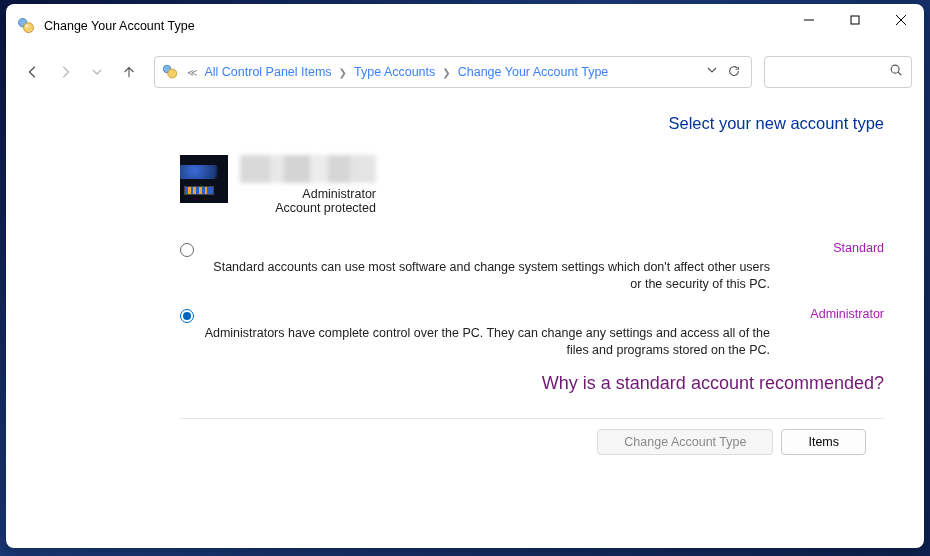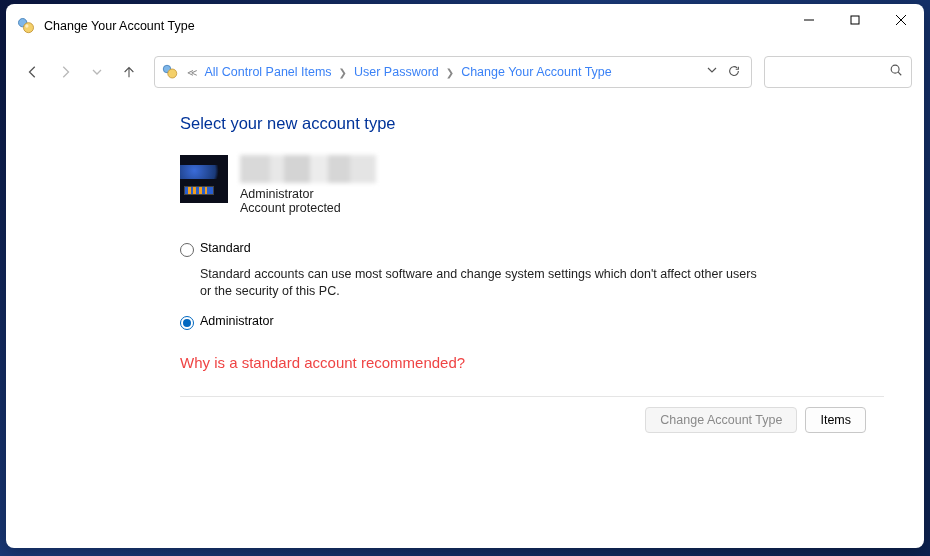--- a/index.html
+++ b/index.html
@@ -89,20 +89,21 @@
     border: 1px solid #d0d0d0;
     border-radius: 4px;
     display: flex; align-items: center;
     padding: 0 8px;
   }
   .search-box .sicon { margin-left:auto; color:#555;}
   .content {
     flex: 1;
     padding: 18px 40px 0 174px;
     overflow: auto;
+    text-align: right;
   }
   .heading {
     color: #003399;
     font-size: 16.5px;
     font-weight: 400;
     margin-bottom: 22px;
   }
   .user-row {
     display: flex;
     margin-bottom: 26px;
@@ -144,39 +145,38 @@
     flex-shrink:0;
     position: relative;
   }
   .radio.checked { border-color: #0067c0; }
   .radio.checked::after {
     content:"";
     position:absolute; left:2px; top:2px; width:8px; height:8px;
     background:#0067c0; border-radius:50%;
   }
   .opt-body { flex:1; }
-  .opt-label { font-size: 12.5px; color:#000000; }
-  .opt-desc { font-size: 12.5px; color:#222; margin-top:11px; line-height:1.35; max-width: 570px;}
+  .opt-label { font-size: 12.5px; color:#a21caf; }
+  .opt-desc { font-size: 12.5px; color:#222; margin-top:4px; line-height:1.35; max-width: 570px;}
   .link {
-    color: #ef4444;
-    font-size: 15px;
-    margin-top: 10px;
+    color: #701a75;
+    font-size: 18px;
     display: inline-block;
   }
   .footer {
     border-top: 1px solid #e5e5e5;
     padding: 10px 18px;
     display: flex;
     justify-content: flex-end;
     gap: 8px;
     margin-top: 24px;
   }
   .btn {
     height: 26px;
-    padding: 0 14px;
+    padding: 0 26px;
     font-size: 12.5px;
     border: 1px solid #c8c8c8;
     border-radius: 4px;
     background: #fdfdfd;
     display: flex; align-items:center;
   }
   .btn.disabled { color:#8a8a8a; background:#f6f6f6; border-color:#ddd;}
 </style>
 </head>
 <body>
@@ -237,21 +237,21 @@
     <div class="address-bar">
       <span class="addr-icon">
         <svg viewBox="0 0 24 24">
             <circle cx="8" cy="8" r="5" fill="#7eb6e8" stroke="#3a78b5"></circle>
             <circle cx="15" cy="14" r="6" fill="#f4d06a" stroke="#c09030"></circle>
           </svg>
       </span>
       <span class="crumb-sep">≪</span>
       <span class="crumb">All Control Panel Items</span>
       <span class="crumb-sep">❯</span>
-      <span class="crumb">User Password</span>
+      <span class="crumb">Type Accounts</span>
       <span class="crumb-sep">❯</span>
       <span class="crumb">Change Your Account Type</span>
       <div class="addr-controls">
         <span><svg width="10" height="10" viewBox="0 0 10 10">
               <path d="M1 3 L5 7 L9 3" fill="none" stroke="currentColor" stroke-width="1.2"></path>
             </svg></span>
         <span><svg width="14" height="14" viewBox="0 0 16 16">
               <path d="M13 8a5 5 0 1 1-1.5-3.5M13 3v3h-3" fill="none" stroke="currentColor" stroke-width="1.3"></path>
             </svg></span>
       </div>
@@ -284,20 +284,21 @@
       <div class="opt-body">
         <div class="opt-label">Standard</div>
         <div class="opt-desc">Standard accounts can use most software and change system settings which don't affect other users or the security of this PC.</div>
       </div>
     </div>
 
     <div class="option">
       <div class="radio checked"></div>
       <div class="opt-body">
         <div class="opt-label">Administrator</div>
+        <div class="opt-desc">Administrators have complete control over the PC. They can change any settings and access all of the files and programs stored on the PC.</div>
       </div>
     </div>
 
     <a class="link">Why is a standard account recommended?</a>
 
     <div class="footer">
       <div class="btn disabled">Change Account Type</div>
       <div class="btn">Items</div>
     </div>
   </div>

